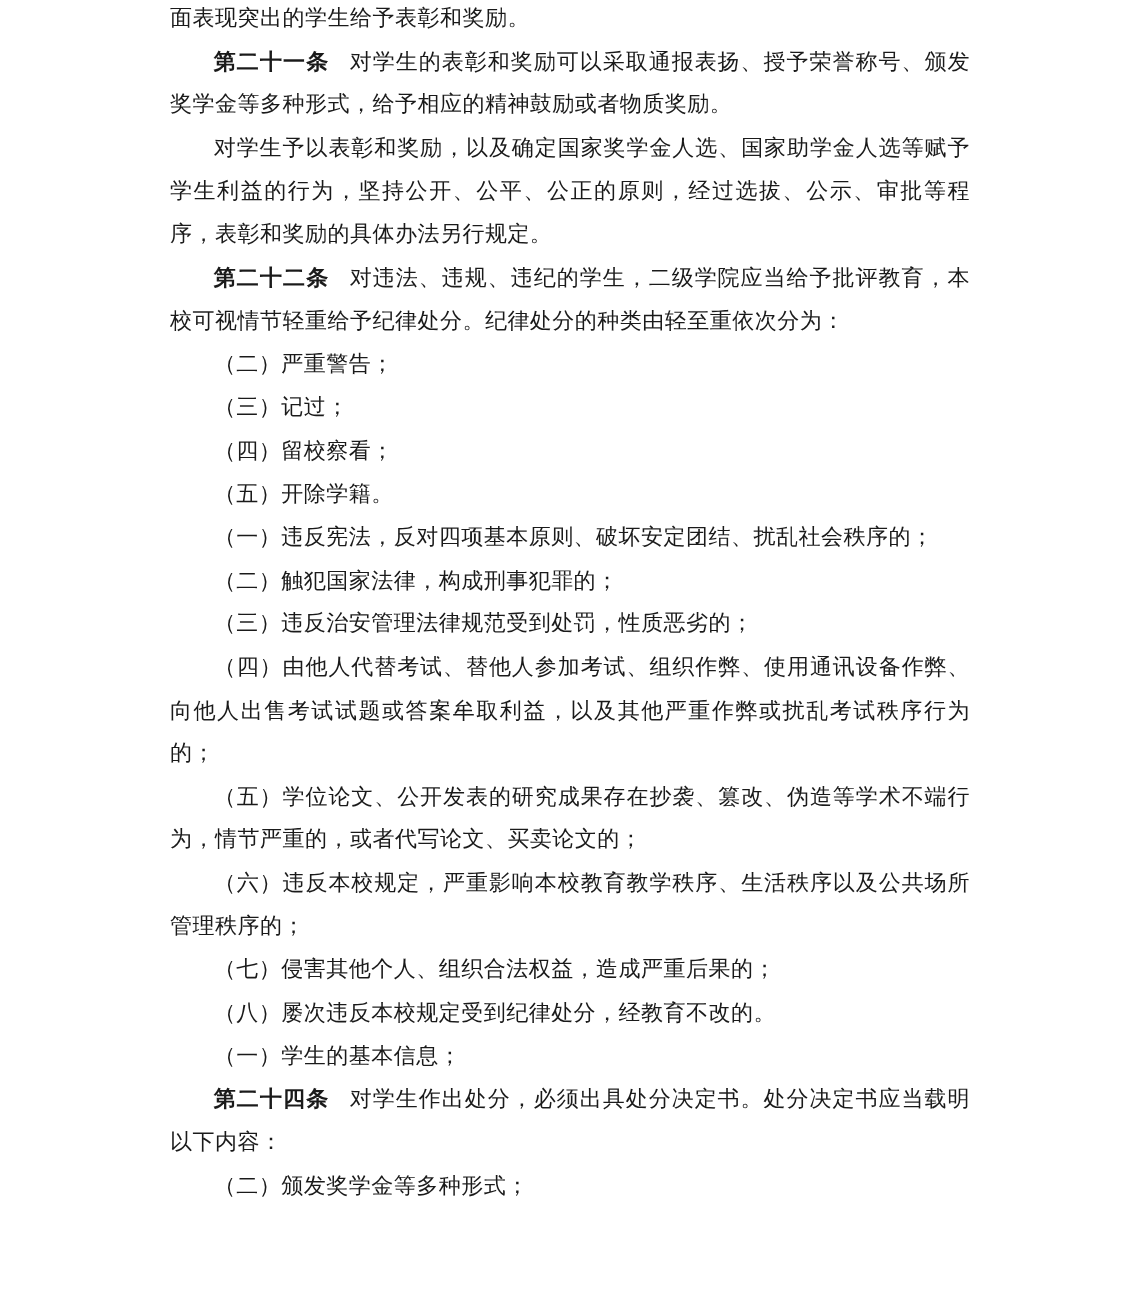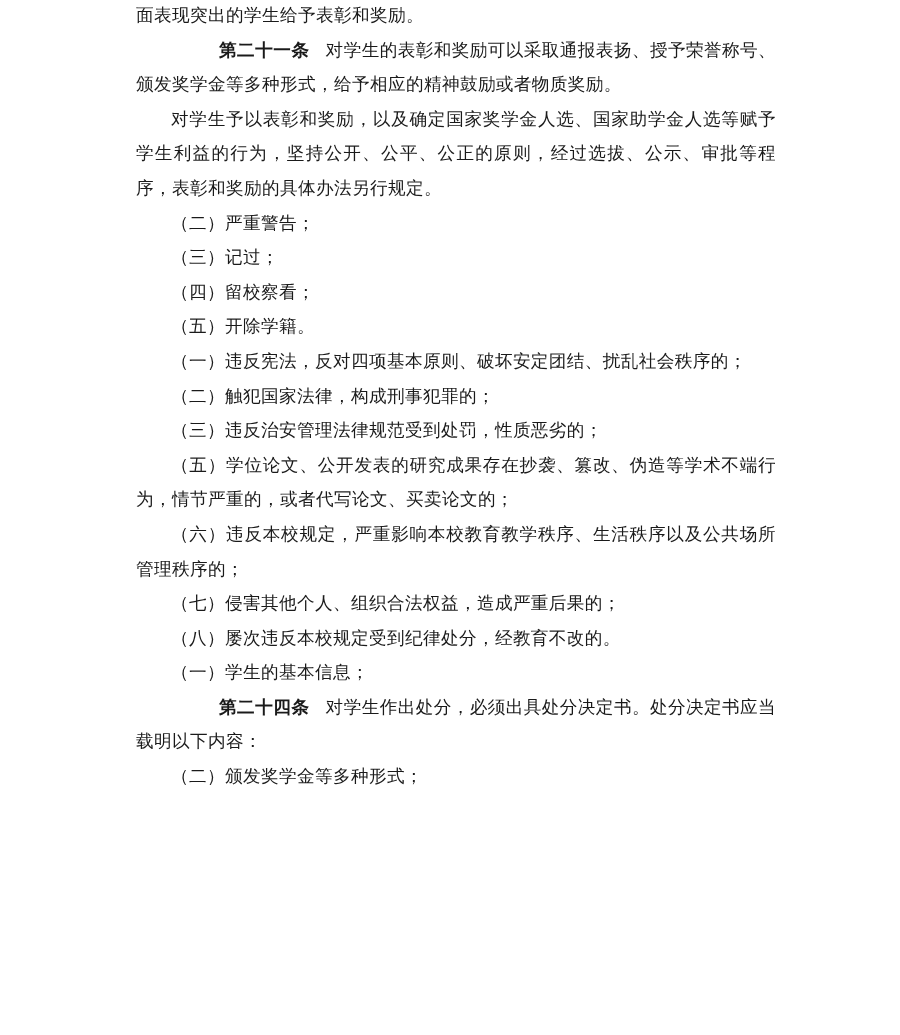--- a/index.html
+++ b/index.html
@@ -11,44 +11,46 @@
     width: 640px;
     font-family: "DejaVu Serif", "Liberation Serif", serif;
     font-size: 17.6px;
     line-height: 34.6px;
     color: #1a1a1a;
   }
   .p { margin: 0; text-align: justify; text-align-last: left; letter-spacing: 0.4px; }
   .indent { text-indent: 35px; }
   .item { padding-left: 35px; }
   .item-wrap { text-indent: 35px; }
-  .art { font-weight: bold; font-family: "DejaVu Sans", "Liberation Sans", sans-serif; letter-spacing: 0.5px; margin-left: 48px; }
+  .art { font-weight: bold; font-family: "DejaVu Sans", "Liberation Sans", sans-serif; letter-spacing: 0.5px; }
   .gap { display: inline-block; width: 16px; }
 </style>
 </head>
 <body>
 
 <div class="page">
 
   <p class="p">面表现突出的学生给予表彰和奖励。</p>
 
   <p class="p indent"><span class="art">第二十一条</span><span class="gap"></span><span>对学生的表彰和奖励可以采取通报表扬、授予荣誉称号、颁发奖学金等多种形式，给予相应的精神鼓励或者物质奖励。</span></p>
 
   <p class="p indent">对学生予以表彰和奖励，以及确定国家奖学金人选、国家助学金人选等赋予学生利益的行为，坚持公开、公平、公正的原则，经过选拔、公示、审批等程序，表彰和奖励的具体办法另行规定。</p>
 
+  <p class="p indent"><span class="art">第二十二条</span><span class="gap"></span><span>对违法、违规、违纪的学生，二级学院应当给予批评教育，本校可视情节轻重给予纪律处分。纪律处分的种类由轻至重依次分为：</span></p>
 
   <p class="p item">（二）严重警告；</p>
   <p class="p item">（三）记过；</p>
   <p class="p item">（四）留校察看；</p>
   <p class="p item">（五）开除学籍。</p>
 
 
   <p class="p item-wrap">（一）违反宪法，反对四项基本原则、破坏安定团结、扰乱社会秩序的；</p>
   <p class="p item-wrap">（二）触犯国家法律，构成刑事犯罪的；</p>
   <p class="p item-wrap">（三）违反治安管理法律规范受到处罚，性质恶劣的；</p>
+  <p class="p item-wrap">（四）由他人代替考试、替他人参加考试、组织作弊、使用通讯设备作弊、向他人出售考试试题或答案牟取利益，以及其他严重作弊或扰乱考试秩序行为的；</p>
   <p class="p item-wrap">（五）学位论文、公开发表的研究成果存在抄袭、篡改、伪造等学术不端行为，情节严重的，或者代写论文、买卖论文的；</p>
   <p class="p item-wrap">（六）违反本校规定，严重影响本校教育教学秩序、生活秩序以及公共场所管理秩序的；</p>
   <p class="p item-wrap">（七）侵害其他个人、组织合法权益，造成严重后果的；</p>
   <p class="p item-wrap">（八）屡次违反本校规定受到纪律处分，经教育不改的。</p>
 
   <p class="p item">（一）学生的基本信息；</p>
 
   <p class="p indent"><span class="art">第二十四条</span><span class="gap"></span><span>对学生作出处分，必须出具处分决定书。处分决定书应当载明以下内容：</span></p>
   <p class="p item">（二）颁发奖学金等多种形式；</p>
 

